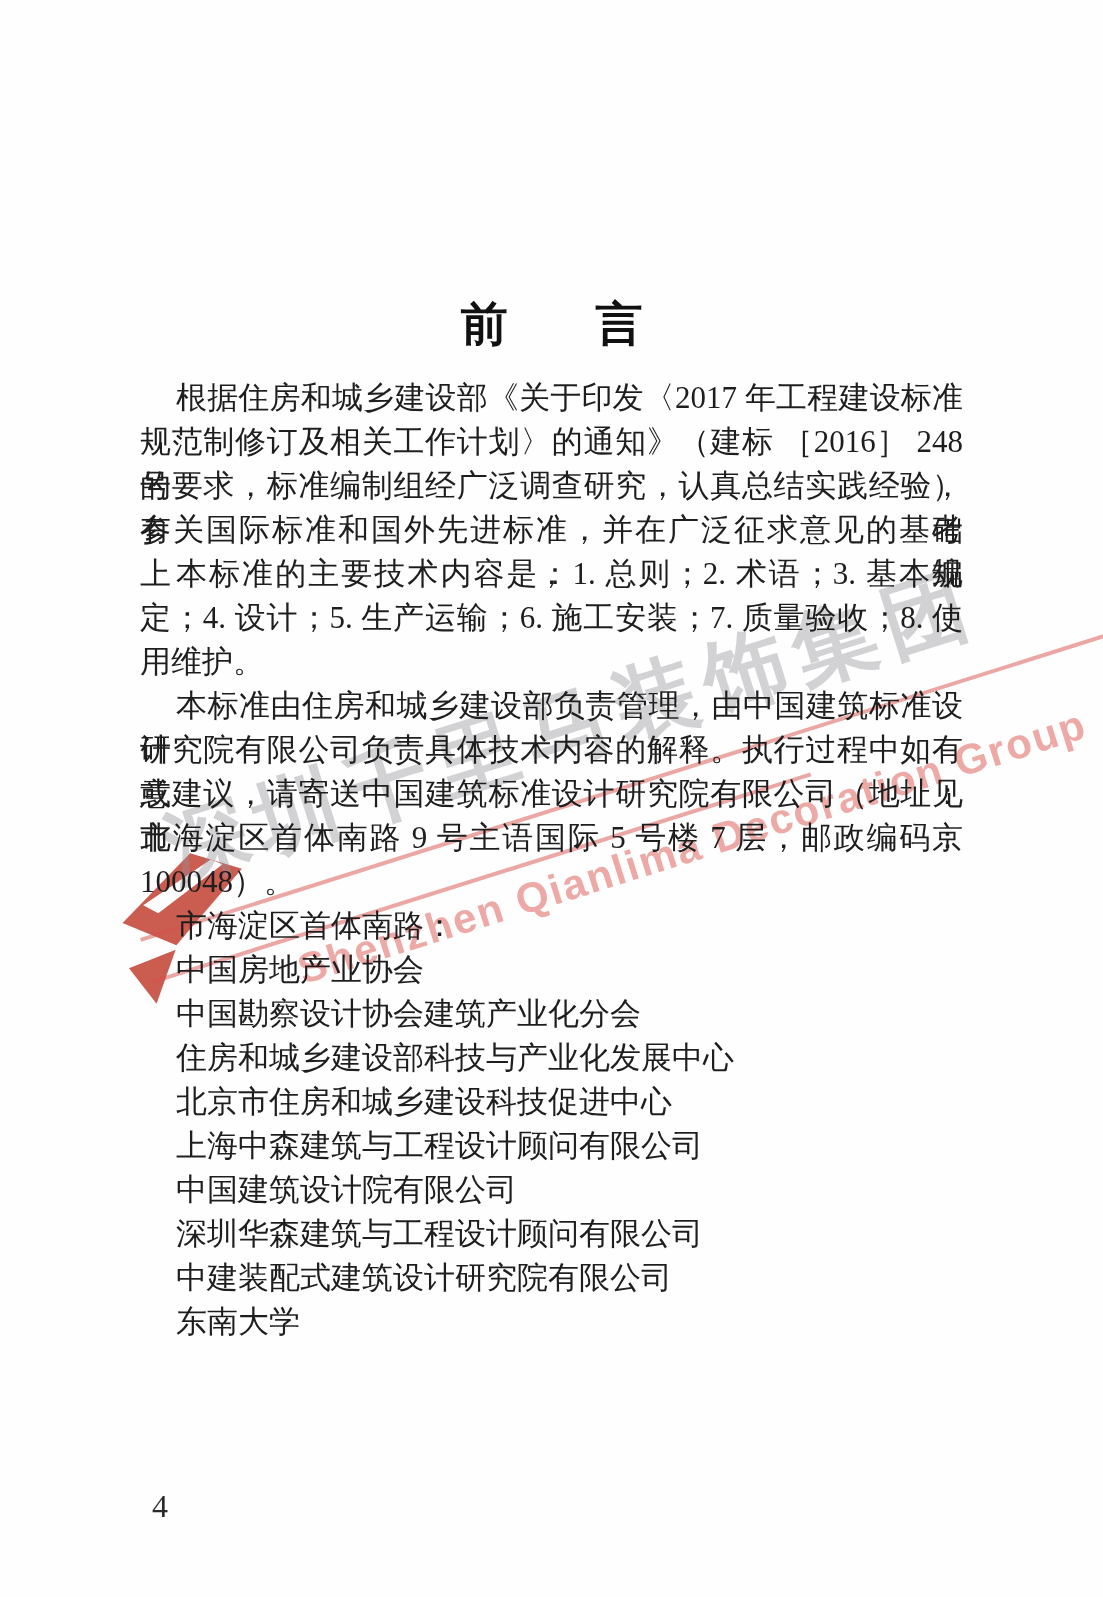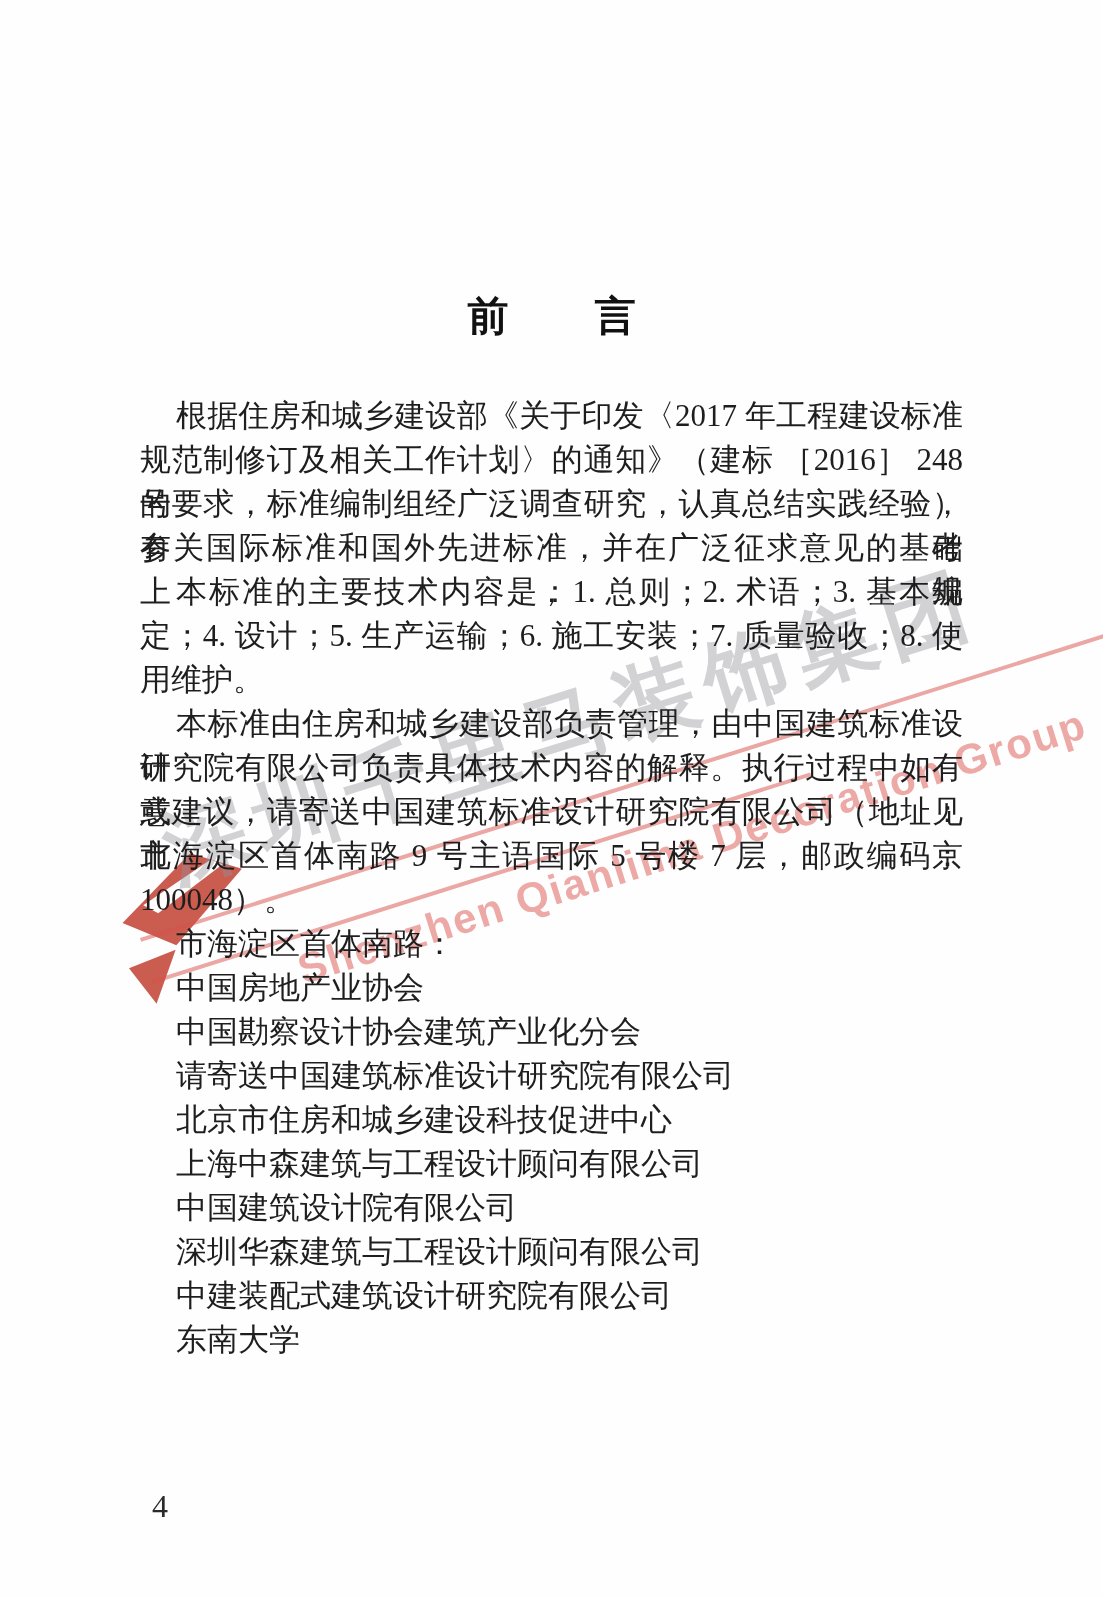--- a/index.html
+++ b/index.html
@@ -32,25 +32,25 @@
     background:rgba(216,80,74,0.50);
     transform:rotate(-17.5deg);transform-origin:0 0;
   }
   .wm-line1{left:140px;top:938px;width:1010px;}
   .wm-line2{left:152px;top:980px;width:690px;}
   .wm-logo{position:absolute;left:112px;top:848px;opacity:.82;}
   
   .doc{position:relative;z-index:2;}
   .title{
     position:absolute;left:140px;top:262px;width:823px;
-    text-align:center;font-size:41px;font-weight:700;
+    text-align:center;font-size:47px;font-weight:700;
     word-spacing:76px;color:#111;
   }
   .body-lines{
-    position:absolute;left:140px;top:394px;width:823px;
+    position:absolute;left:140px;top:376px;width:823px;
     font-size:31px;
   }
   .line{height:44px;line-height:44px;white-space:nowrap;}
   .line.fill{white-space:normal;text-align:justify;text-align-last:justify;}
   .line.ind{text-indent:36px;}
   .pagenum{
     position:absolute;left:152px;top:1488px;
     font-size:32px;color:#2a2a2a;
   }
 </style>
@@ -84,21 +84,21 @@
         <div class="line fill">定；4. 设计；5. 生产运输；6. 施工安装；7. 质量验收；8. 使</div>
         <div class="line">用维护。</div>
         <div class="line ind fill">本标准由住房和城乡建设部负责管理，由中国建筑标准设计</div>
         <div class="line fill">研究院有限公司负责具体技术内容的解释。执行过程中如有意见</div>
         <div class="line fill">或建议，请寄送中国建筑标准设计研究院有限公司（地址：北京</div>
         <div class="line fill">市海淀区首体南路 9 号主语国际 5 号楼 7 层，邮政编码：</div>
         <div class="line">100048）。</div>
         <div class="line ind">市海淀区首体南路：</div>
         <div class="line ind">中国房地产业协会</div>
         <div class="line ind">中国勘察设计协会建筑产业化分会</div>
-        <div class="line ind">请寄送中国建筑标准设计研究院有限公司</div>
+        <div class="line ind">住房和城乡建设部科技与产业化发展中心</div>
         <div class="line ind">北京市住房和城乡建设科技促进中心</div>
         <div class="line ind">上海中森建筑与工程设计顾问有限公司</div>
         <div class="line ind">中国建筑设计院有限公司</div>
         <div class="line ind">深圳华森建筑与工程设计顾问有限公司</div>
         <div class="line ind">中建装配式建筑设计研究院有限公司</div>
         <div class="line ind">东南大学</div>
       </div>
     <div class="pagenum">4</div>
   </div>
 

